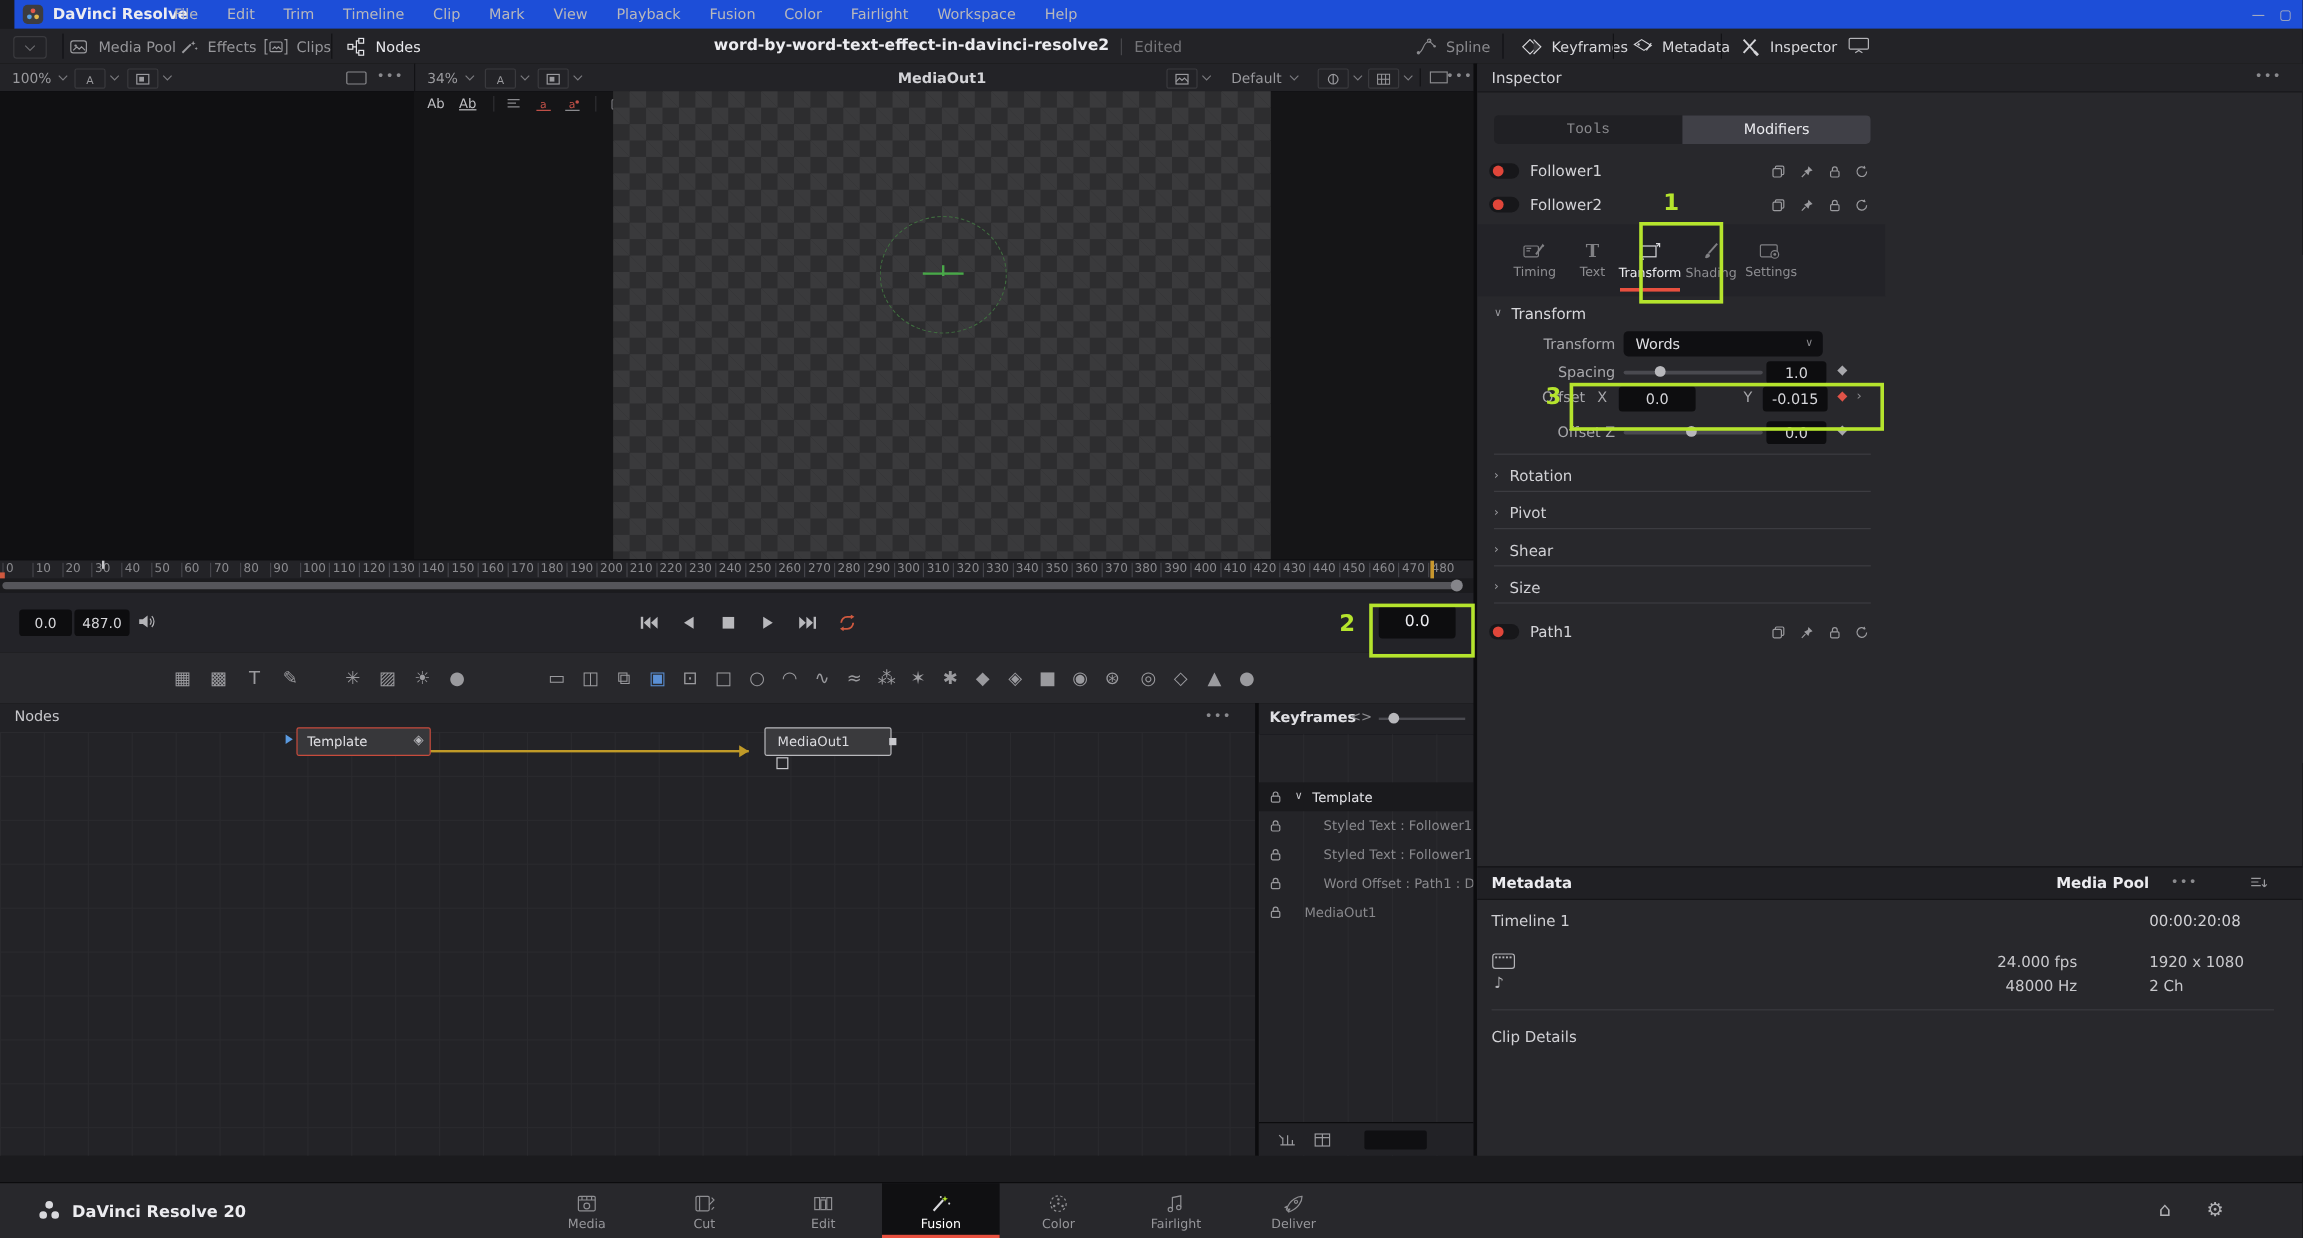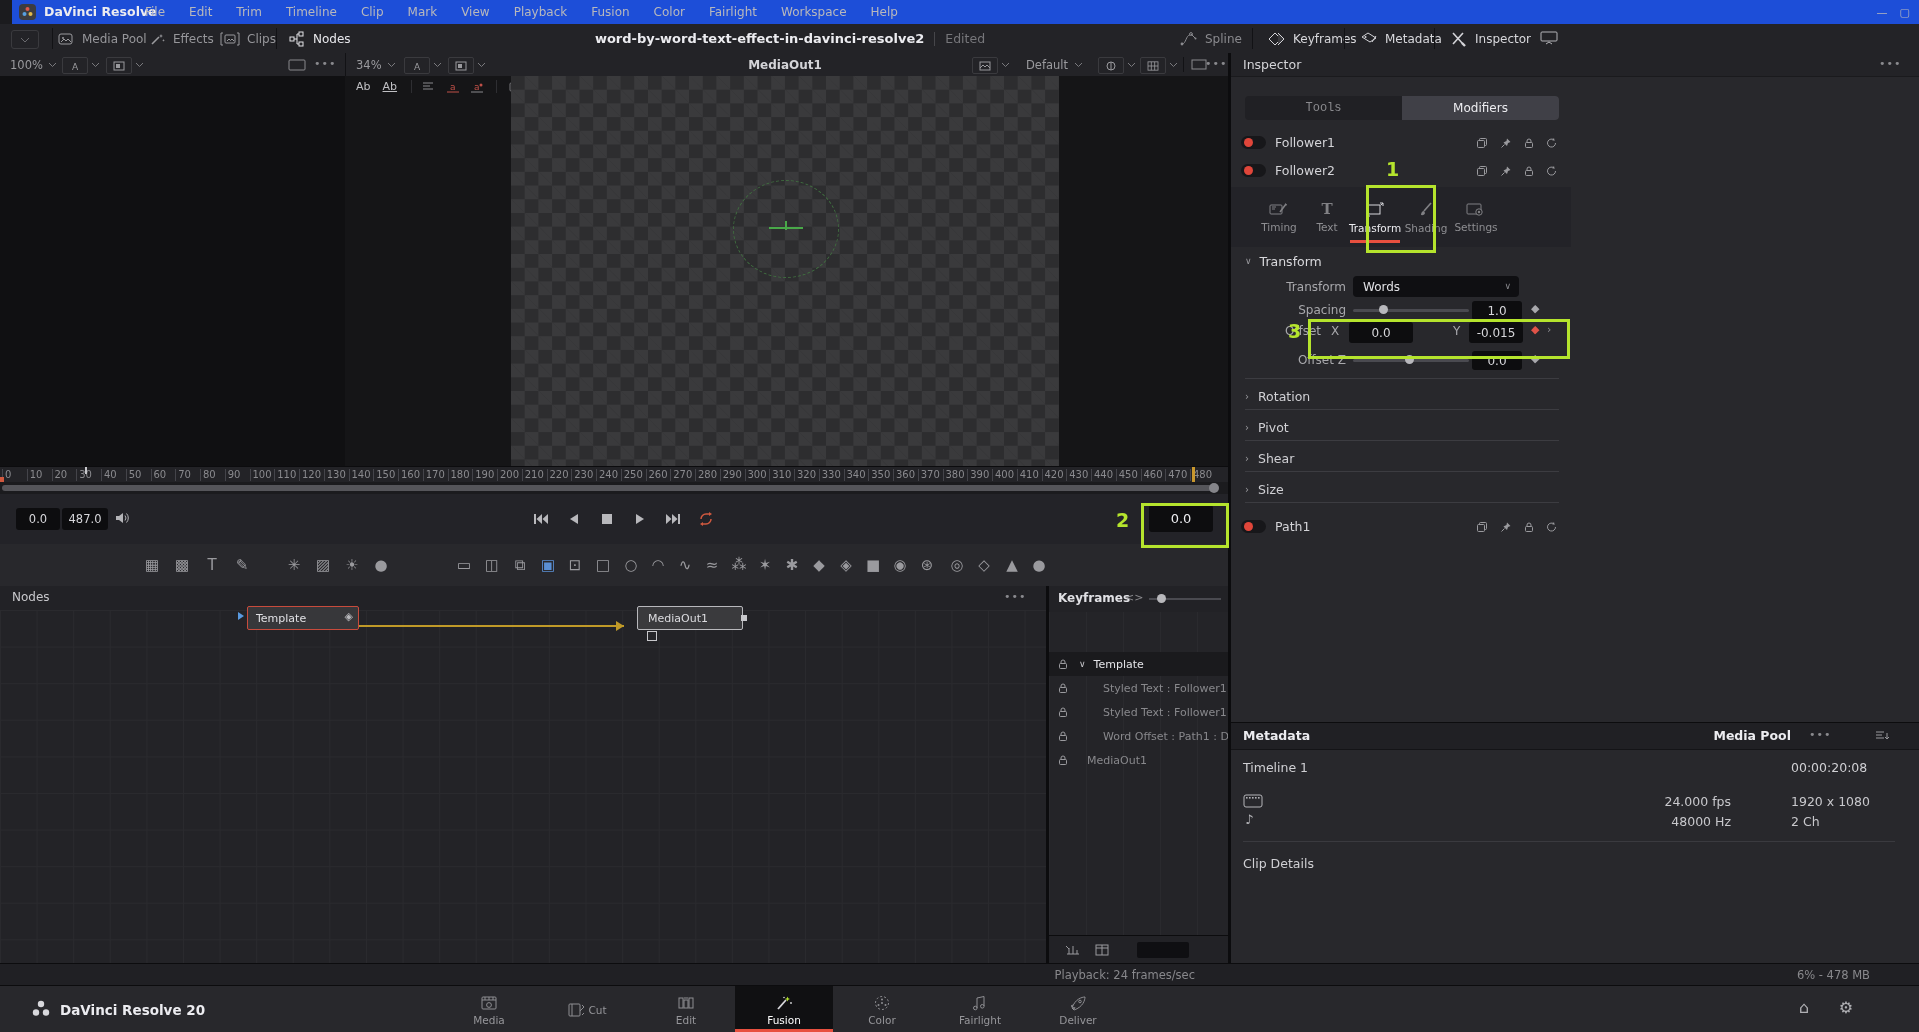--- a/index.html
+++ b/index.html
@@ -828,24 +828,20 @@
         </div>
         <div class="abs " style="left: 400px; top: 71px; width: 100px; height: 16px; text-align: right; color: rgb(200, 200, 204); font-size: 12.5px;">24.000 fps</div>
         <div class="abs " style="left: 560px; top: 71px; width: 100px; height: 16px; color: rgb(200, 200, 204); font-size: 12.5px;">1920 x 1080</div>
         <div class="abs " style="left: 14px; top: 89px; width: 16px; height: 16px; color: rgb(180, 180, 184); font-size: 13px;">♪</div>
         <div class="abs " style="left: 400px; top: 91px; width: 100px; height: 16px; text-align: right; color: rgb(200, 200, 204); font-size: 12.5px;">48000 Hz</div>
         <div class="abs " style="left: 560px; top: 91px; width: 80px; height: 16px; color: rgb(200, 200, 204); font-size: 12.5px;">2 Ch</div>
         <div class="abs " style="left: 12px; top: 118px; width: 652px; height: 1px; background: rgb(58, 58, 63);"></div>
         <div class="abs " style="left: 12px; top: 133px; width: 160px; height: 16px; color: rgb(208, 208, 212); font-size: 12.5px;">Clip Details</div>
       </div>
     </div>
-    <div class="abs " style="left: 0px; top: 963px; width: 1919px; height: 22px; background: rgb(32, 32, 36); border-top: 1px solid rgb(12, 12, 14);">
-      <div class="abs " style="left: 935px; top: 4px; width: 260px; height: 15px; text-align: right; color: rgb(136, 136, 140); font-size: 11.5px;">Playback: 24 frames/sec</div>
-      <div class="abs " style="left: 1700px; top: 4px; width: 170px; height: 15px; text-align: right; color: rgb(136, 136, 140); font-size: 11.5px;">6% - 478 MB</div>
-    </div>
     <div class="abs " style="left: 0px; top: 985px; width: 1919px; height: 47px; background: rgb(40, 40, 44); border-top: 1px solid rgb(12, 12, 14);">
       <div class="abs " style="left: 30px; top: 13px; width: 22px; height: 20px;">
         <svg width="22" height="20" viewBox="0 0 22 20">
           <circle cx="11" cy="5" r="3.2" fill="#d8d8dc"></circle>
           <circle cx="6" cy="13.5" r="3.2" fill="#d8d8dc"></circle>
           <circle cx="16" cy="13.5" r="3.2" fill="#d8d8dc"></circle>
         </svg>
       </div>
       <div class="abs " style="left: 60px; top: 16px; width: 200px; height: 18px; color: rgb(236, 236, 240); font-weight: bold; font-size: 13.5px;">DaVinci Resolve 20</div>
       <div class="abs " style="left: 440px; top: 2px; width: 98px; height: 44px; display: flex; flex-direction: column; align-items: center; justify-content: center; gap: 3px;">
@@ -854,21 +850,21 @@
             <rect x="2" y="2" width="14" height="12" rx="1" stroke="#8e8e92" fill="none"></rect>
             <line x1="2" y1="5" x2="16" y2="5" stroke="#8e8e92" fill="none"></line>
             <line x1="5" y1="2" x2="5" y2="5" stroke="#8e8e92" fill="none"></line>
             <line x1="9" y1="2" x2="9" y2="5" stroke="#8e8e92" fill="none"></line>
             <line x1="13" y1="2" x2="13" y2="5" stroke="#8e8e92" fill="none"></line>
             <circle cx="9" cy="10" r="2.4" stroke="#8e8e92" fill="none"></circle>
           </svg>
         </div>
         <div class="abs " style="position: relative; color: rgb(150, 150, 154); font-size: 10.5px;">Media</div>
       </div>
-      <div class="abs " style="left: 538px; top: 2px; width: 98px; height: 44px; display: flex; flex-direction: row; align-items: center; justify-content: center; gap: 3px;">
+      <div class="abs " style="left: 538px; top: 2px; width: 98px; height: 44px; display: flex; flex-direction: column; align-items: center; justify-content: center; gap: 3px;">
         <div class="abs " style="position: relative;">
           <svg width="18" height="16" viewBox="0 0 18 16">
             <rect x="2" y="2" width="11" height="12" rx="1" stroke="#8e8e92" fill="none"></rect>
             <line x1="5" y1="2" x2="5" y2="14" stroke="#8e8e92" fill="none"></line>
             <path d="M15 3l2 2-4 4" stroke="#8e8e92" fill="none"></path>
             <path d="M17 11l-2 2" stroke="#8e8e92" fill="none"></path>
           </svg>
         </div>
         <div class="abs " style="position: relative; color: rgb(150, 150, 154); font-size: 10.5px;">Cut</div>
       </div>

